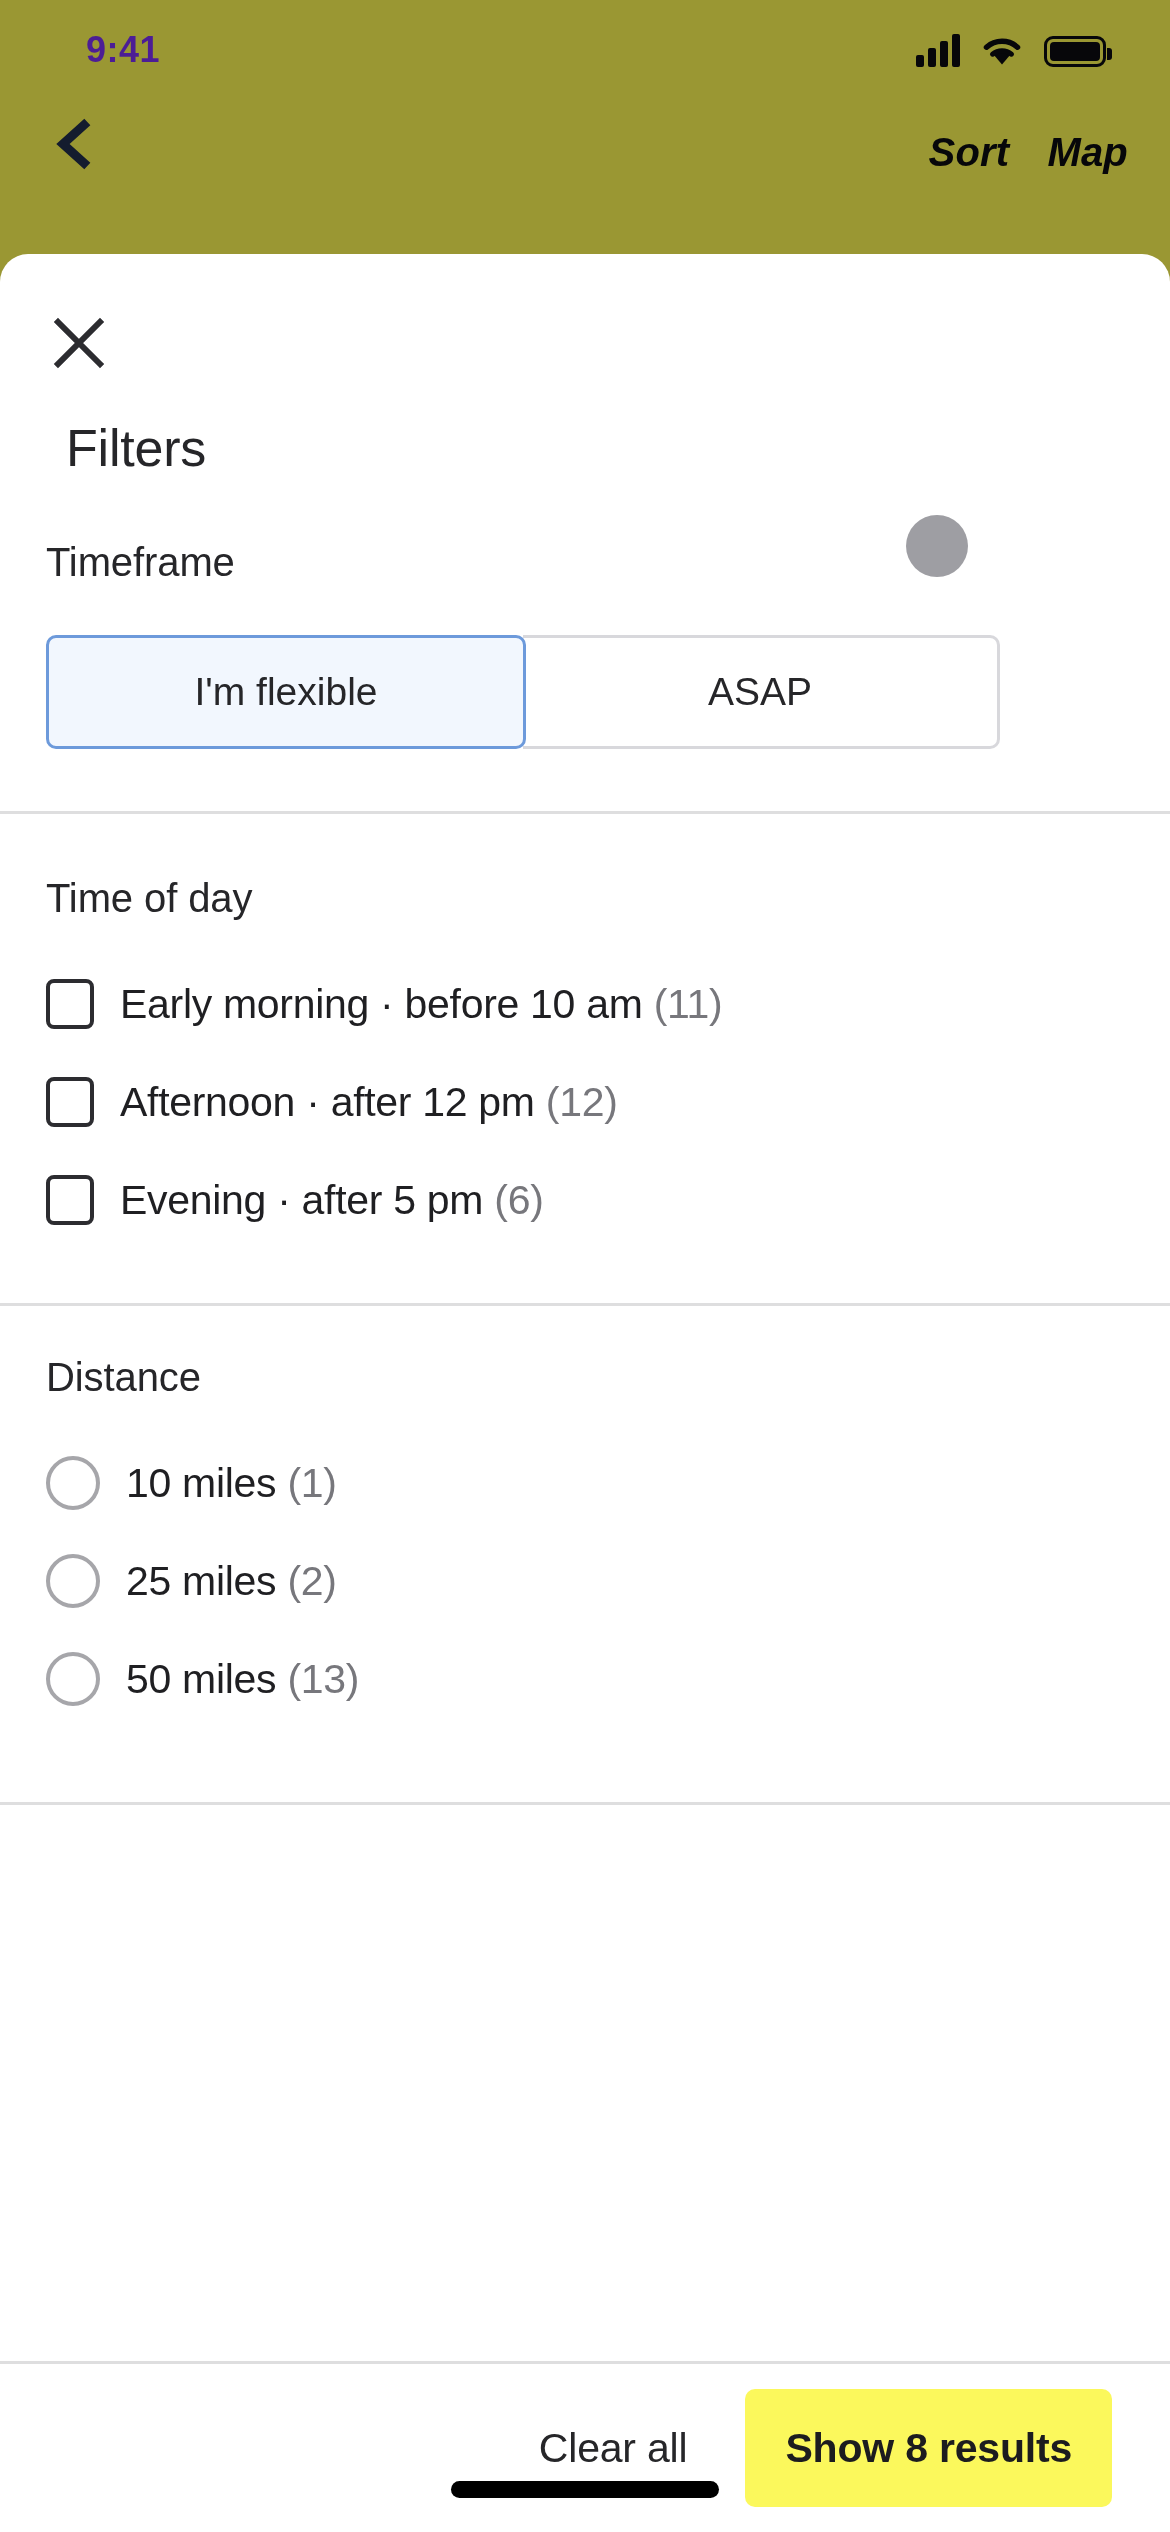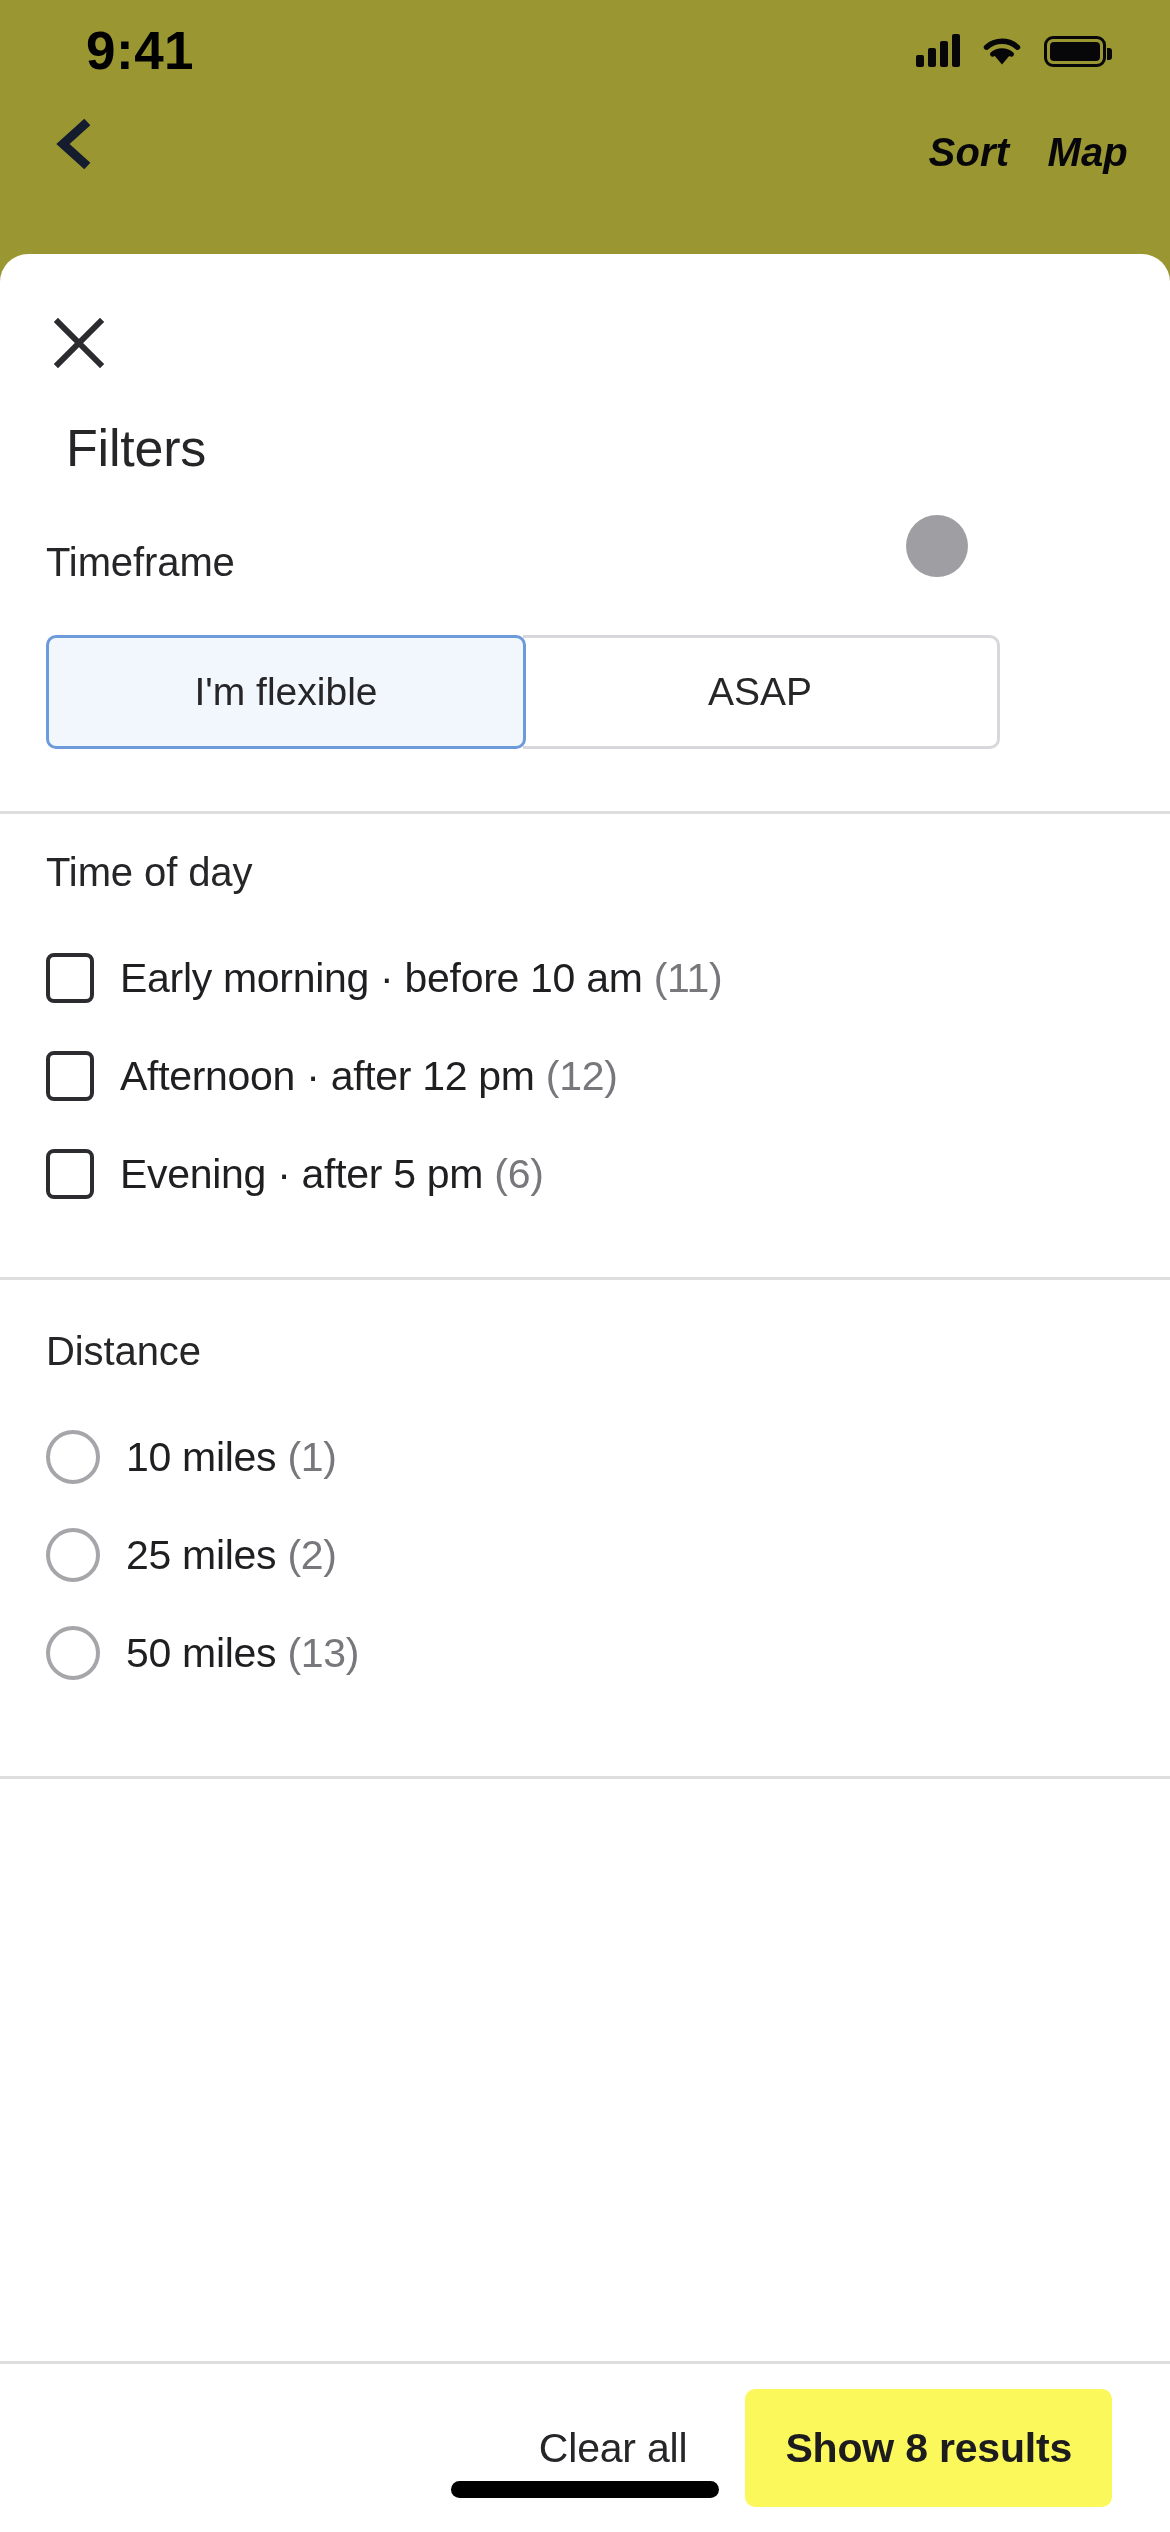--- a/index.html
+++ b/index.html
@@ -11,21 +11,21 @@
     overflow:hidden;
     position:relative;
   }
 
   
   .statusbar {
     position:absolute; top:0; left:0; width:1170px; height:100px;
     display:flex; align-items:center; justify-content:space-between;
     padding:0 64px 0 86px;
   }
-  .status-time { font-size:53px; font-weight:600; color:#000000; letter-spacing:0.5px; }
+  .status-time { font-size:36px; font-weight:600; color:#4c1d95; letter-spacing:0.5px; }
   .status-icons { display:flex; align-items:flex-end; gap:20px; }
   .cellular { display:flex; align-items:flex-end; gap:4px; height:34px; }
   .cellular i { display:block; width:8px; background:#07070a; border-radius:2px; }
   .cellular i:nth-child(1){height:12px;}
   .cellular i:nth-child(2){height:19px;}
   .cellular i:nth-child(3){height:26px;}
   .cellular i:nth-child(4){height:33px;}
   .wifi { width:44px; height:34px; position:relative; }
   .battery {
     width:62px; height:31px; border:3px solid #07070a; border-radius:9px;
@@ -184,21 +184,21 @@
       <div class="section-label">Timeframe</div>
       <div class="segmented">
         <div class="seg left selected">I'm flexible</div>
         <div class="seg right">ASAP</div>
       </div>
     </div>
 
     <div style="height:62px"></div>
     <div class="divider-full"></div>
 
-    <div class="section" style="padding-top:36px;">
+    <div class="section" style="padding-top:62px;">
       <div class="section-label">Time of day</div>
       <div style="height:34px"></div>
 
       <div class="opt-row">
         <span class="checkbox"></span>
         <span class="opt-label">
           <span>Early morning · before 10 am</span>
           <span class="opt-count">(11)</span>
         </span>
       </div>

